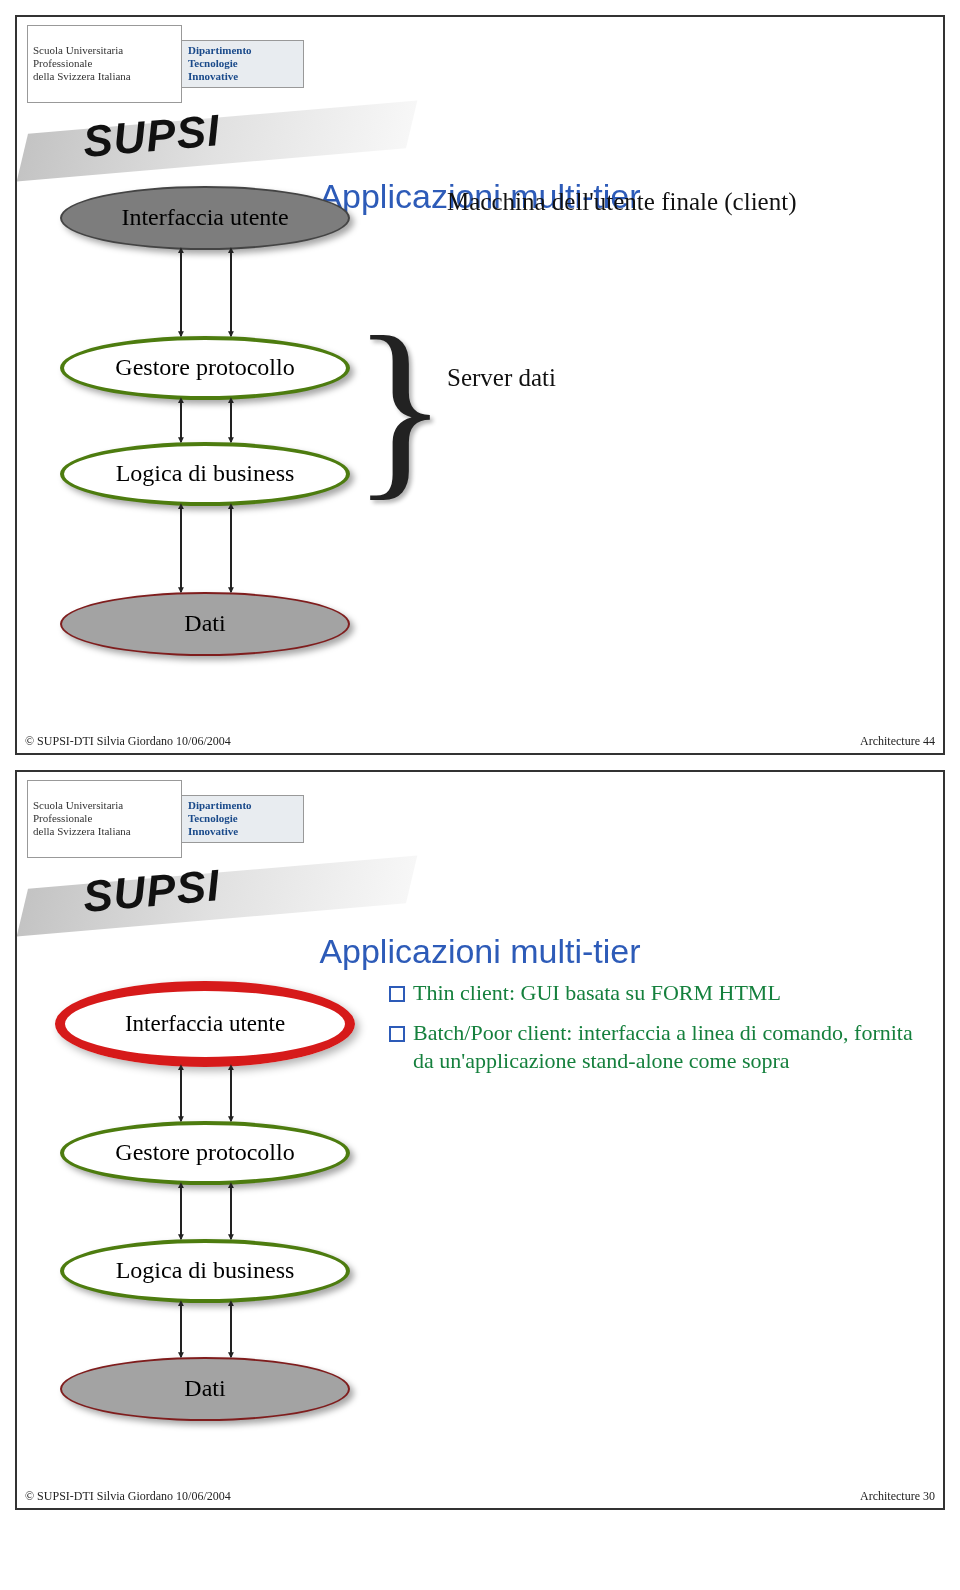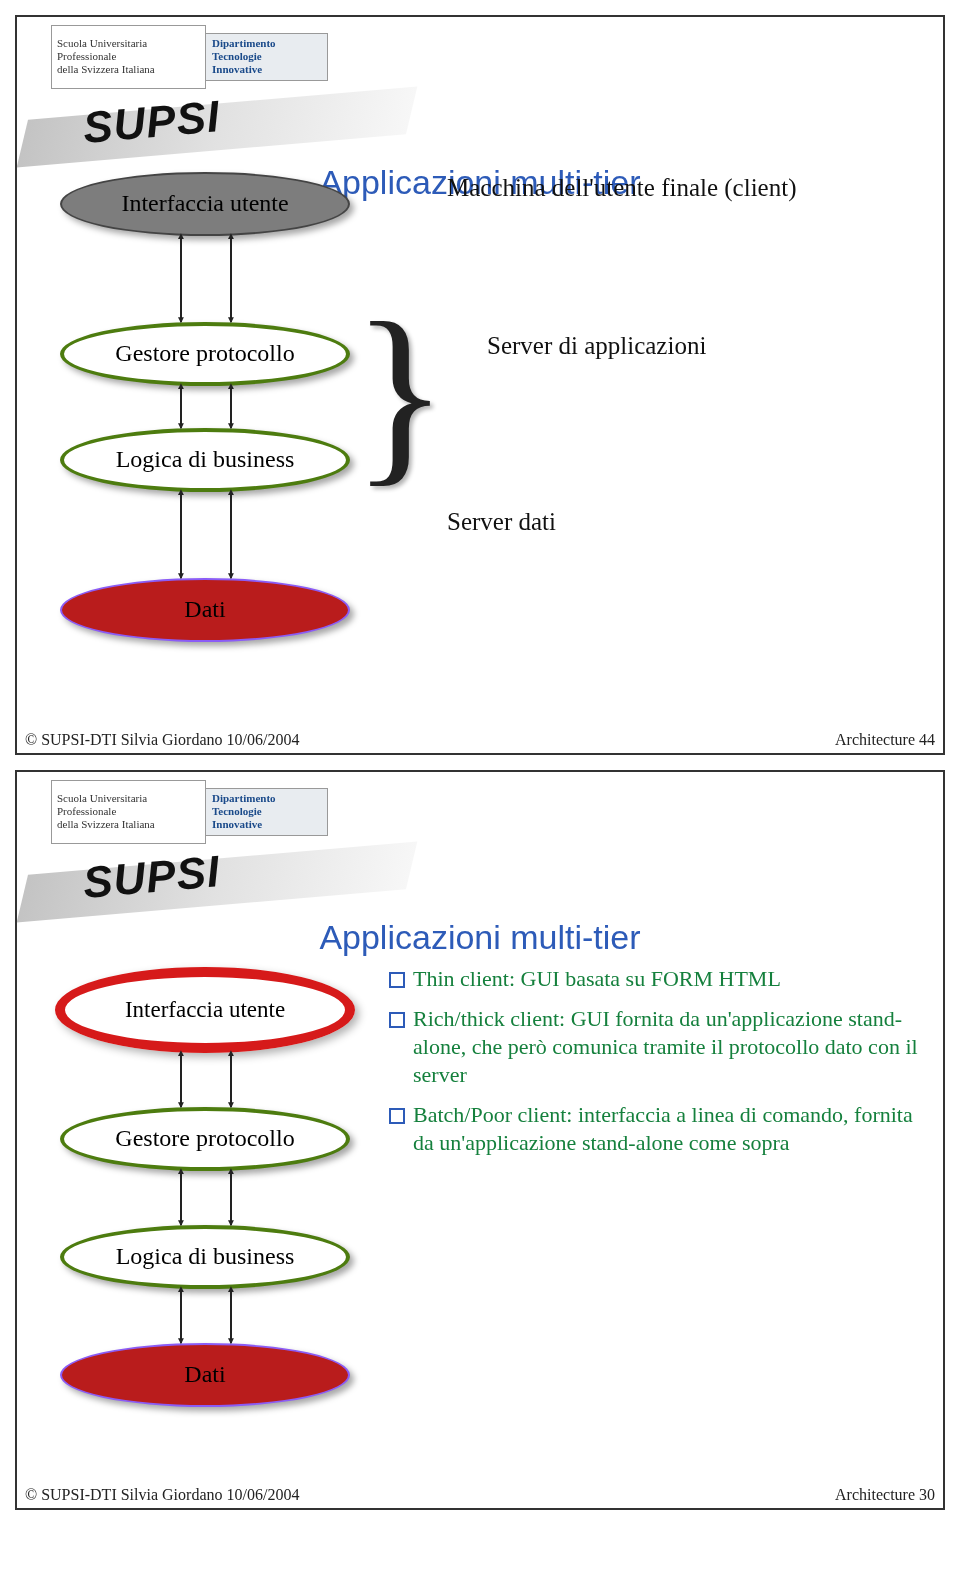--- a/index.html
+++ b/index.html
@@ -1,34 +1,34 @@
 <!DOCTYPE html>
 <html><head>
 <meta charset="utf-8">
 <style>
   * { box-sizing: border-box; margin: 0; padding: 0; }
   body { background: #fff; font-family: Georgia, 'Times New Roman', serif; width: 960px; margin: 0 auto; }
   .slide { border: 2px solid #333; margin: 15px; position: relative; height: 740px; }
   .slide-header { display: flex; align-items: center; padding: 8px 10px 0 10px; }
-  .header-org { font-size: 11px; color: #333; width: 155px; line-height: 1.2; padding: 11px 5px; border: 1px solid #999; margin-right: 0; margin-left: 24px; }
+  .header-org { font-size: 11px; color: #333; width: 155px; line-height: 1.2; padding: 18px 5px; border: 1px solid #999; margin-right: 0; }
   .header-dept { font-size: 11px; color: #1a4a8a; font-weight: bold; width: 122px; line-height: 1.2; padding: 3px 6px; border: 1px solid #999; border-left: none; background: #e8ecf0; }
   .logo-box { position: relative; margin: 4px 0 0 10px; height: 60px; }
   .logo-shadow { position: absolute; left: 0; top: 10px; width: 380px; height: 48px; background: linear-gradient(90deg, #555 0%, #aaa 50%, #e8e8e8 100%); transform: skewX(-18deg) rotate(-5deg); opacity:.35; }
   .logo-text { position: absolute; left: 56px; top: 4px; font-family: Arial, sans-serif; font-size: 44px; font-weight: 900; font-style: italic; letter-spacing: 1px; color: #111; transform: rotate(-5deg); }
   .title { text-align: center; font-family: "Comic Sans MS", cursive, sans-serif; font-size: 34px; color: #2d5bb8; margin-top: 10px; }
-  .footer { position: absolute; bottom: 4px; left: 8px; right: 8px; display: flex; justify-content: space-between; font-family: "Comic Sans MS", cursive; font-size: 16px; color: #222; text-align: right; }
+  .footer { position: absolute; bottom: 4px; left: 8px; right: 8px; display: flex; justify-content: space-between; font-family: "Comic Sans MS", cursive; font-size: 12px; color: #222; text-align: right; }
   
   
   .s1-body { position: relative; height: 520px; }
   .col-left { position: absolute; left: 18px; top: 0; width: 340px; }
   .col-right { position: absolute; left: 408px; top: 0; width: 480px; font-family: "Comic Sans MS", cursive; font-size: 25px; color: #111; }
   .ell { width: 290px; height: 64px; border-radius: 50%; display: flex; align-items: center; justify-content: center; font-family: 'Times New Roman', serif; font-size: 24px; margin: 0 auto; box-shadow: 4px 4px 6px rgba(0,0,0,.35); }
   .ell-grey  { background: #7d7d7d; border: 2px solid #444; color: #000; }
   .ell-white { background: #fff; border: 4px solid #4d7c0f; color:#000; }
-  .ell-orange{ background: #b91c1c; border: 2px solid #8b5cf6; color:#000; }
+  .ell-orange{ background: #a3a3a3; border: 2px solid #7f1d1d; color:#000; }
   .sep { height: 42px; position: relative; margin: 0 auto; width: 290px; }
   .sep::before, .sep::after { content:""; position:absolute; top:0; height:100%; width:2px; background:#222; }
   .sep::before{ left:120px; } .sep::after{ left:170px; }
   .sep .ah { position:absolute; font-size:10px; color:#222; }
   .sep .ad1 { left:116px; bottom:-3px; } 
   .sep .au1 { left:116px; top:-6px; }
   .sep .ad2 { left:166px; bottom:-3px; }
   .sep .au2 { left:166px; top:-6px; }
   .tall-sep { height: 86px; }
   
@@ -97,21 +97,20 @@
         </div>
       <div class="ell ell-orange">
           <span>Dati</span>
         </div>
     </div>
 
     <div class="brace">}</div>
 
     <div class="col-right">
       <div style="margin-top:-28px; margin-left:22px;">Macchina dell'utente finale (client)</div>
-      <div style="margin-top:130px; margin-left:62px;">Server di applicazioni</div>
       <div style="margin-top:148px; margin-left:22px;">Server dati</div>
     </div>
   </div>
 
   <div class="footer">
     <span>© SUPSI-DTI    Silvia Giordano    10/06/2004</span>
     <span>Architecture  44</span>
   </div>
 </div>
 
@@ -164,21 +163,20 @@
           <span class="ah ad2">▼</span>
         </div>
       <div class="ell ell-orange">
           <span>Dati</span>
         </div>
     </div>
 
     <div class="s2-right">
       <ul class="bullets">
         <li>Thin client: GUI basata su FORM HTML</li>
-        <li>Rich/thick client: GUI fornita da un'applicazione stand-alone, che però comunica tramite il protocollo dato con il server</li>
         <li>Batch/Poor client: interfaccia a linea di comando, fornita da un'applicazione stand-alone come sopra</li>
       </ul>
     </div>
   </div>
 
   <div class="footer">
     <span>© SUPSI-DTI    Silvia Giordano    10/06/2004</span>
     <span>Architecture  30</span>
   </div>
 </div>

